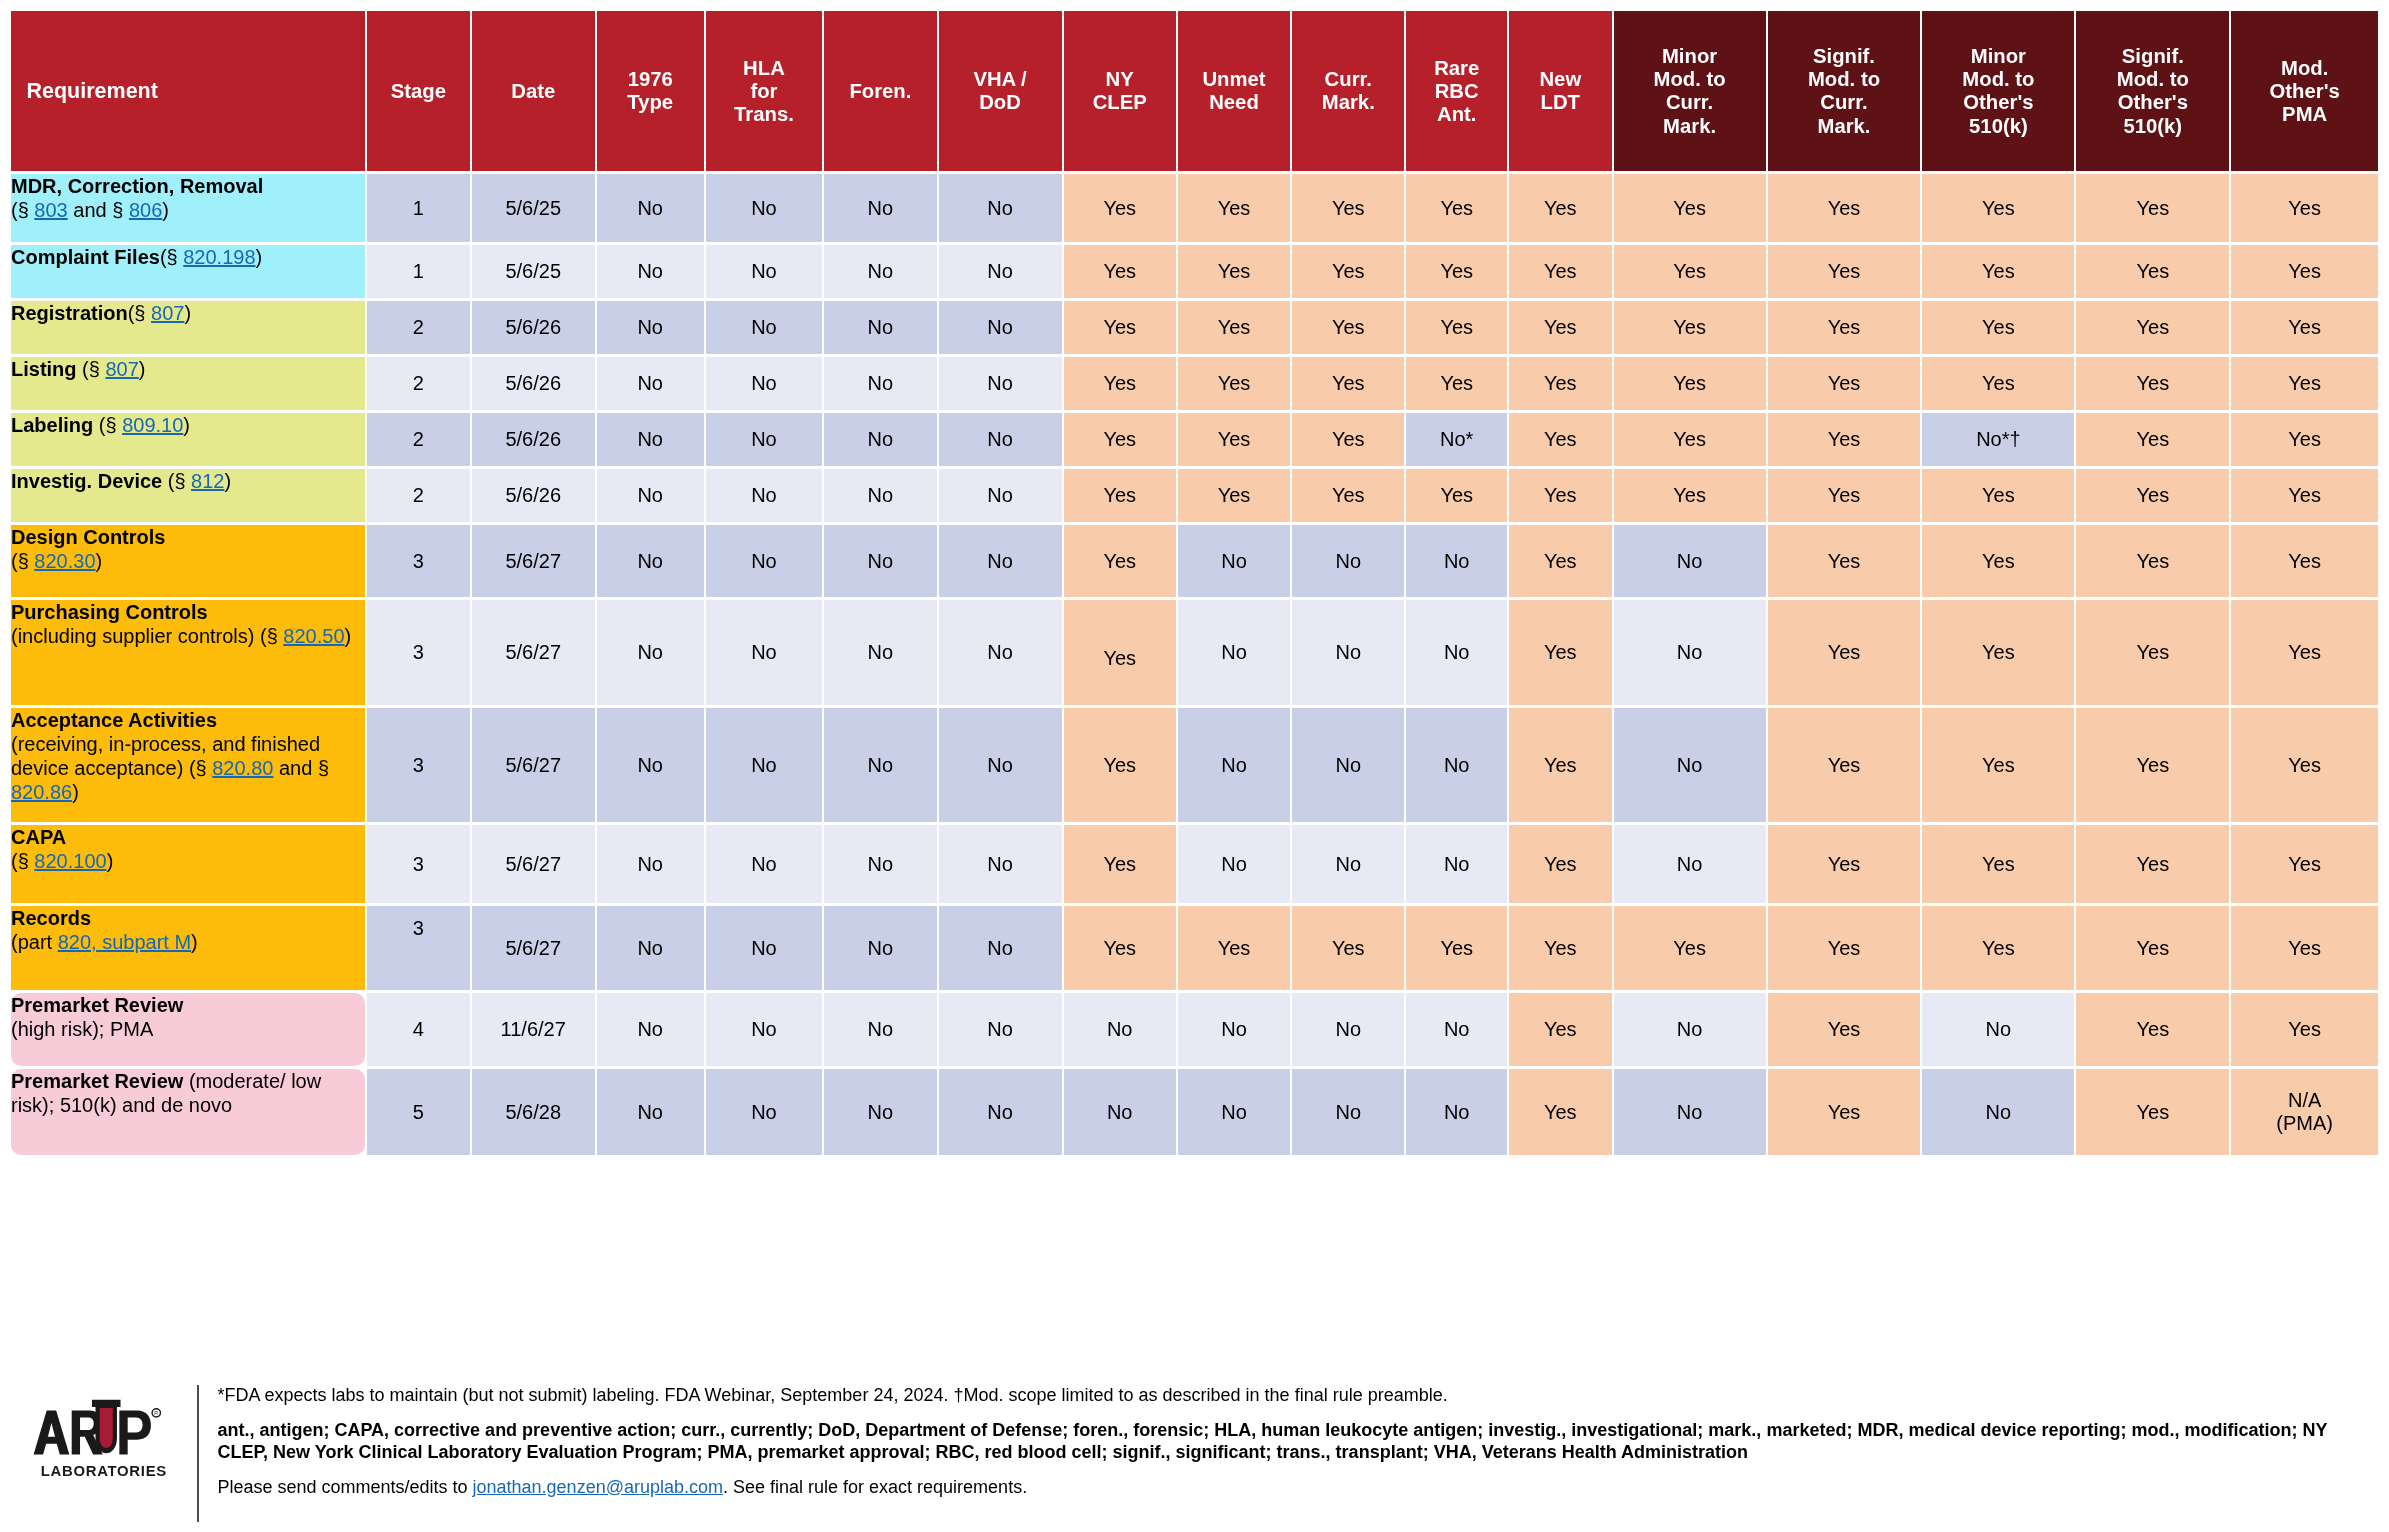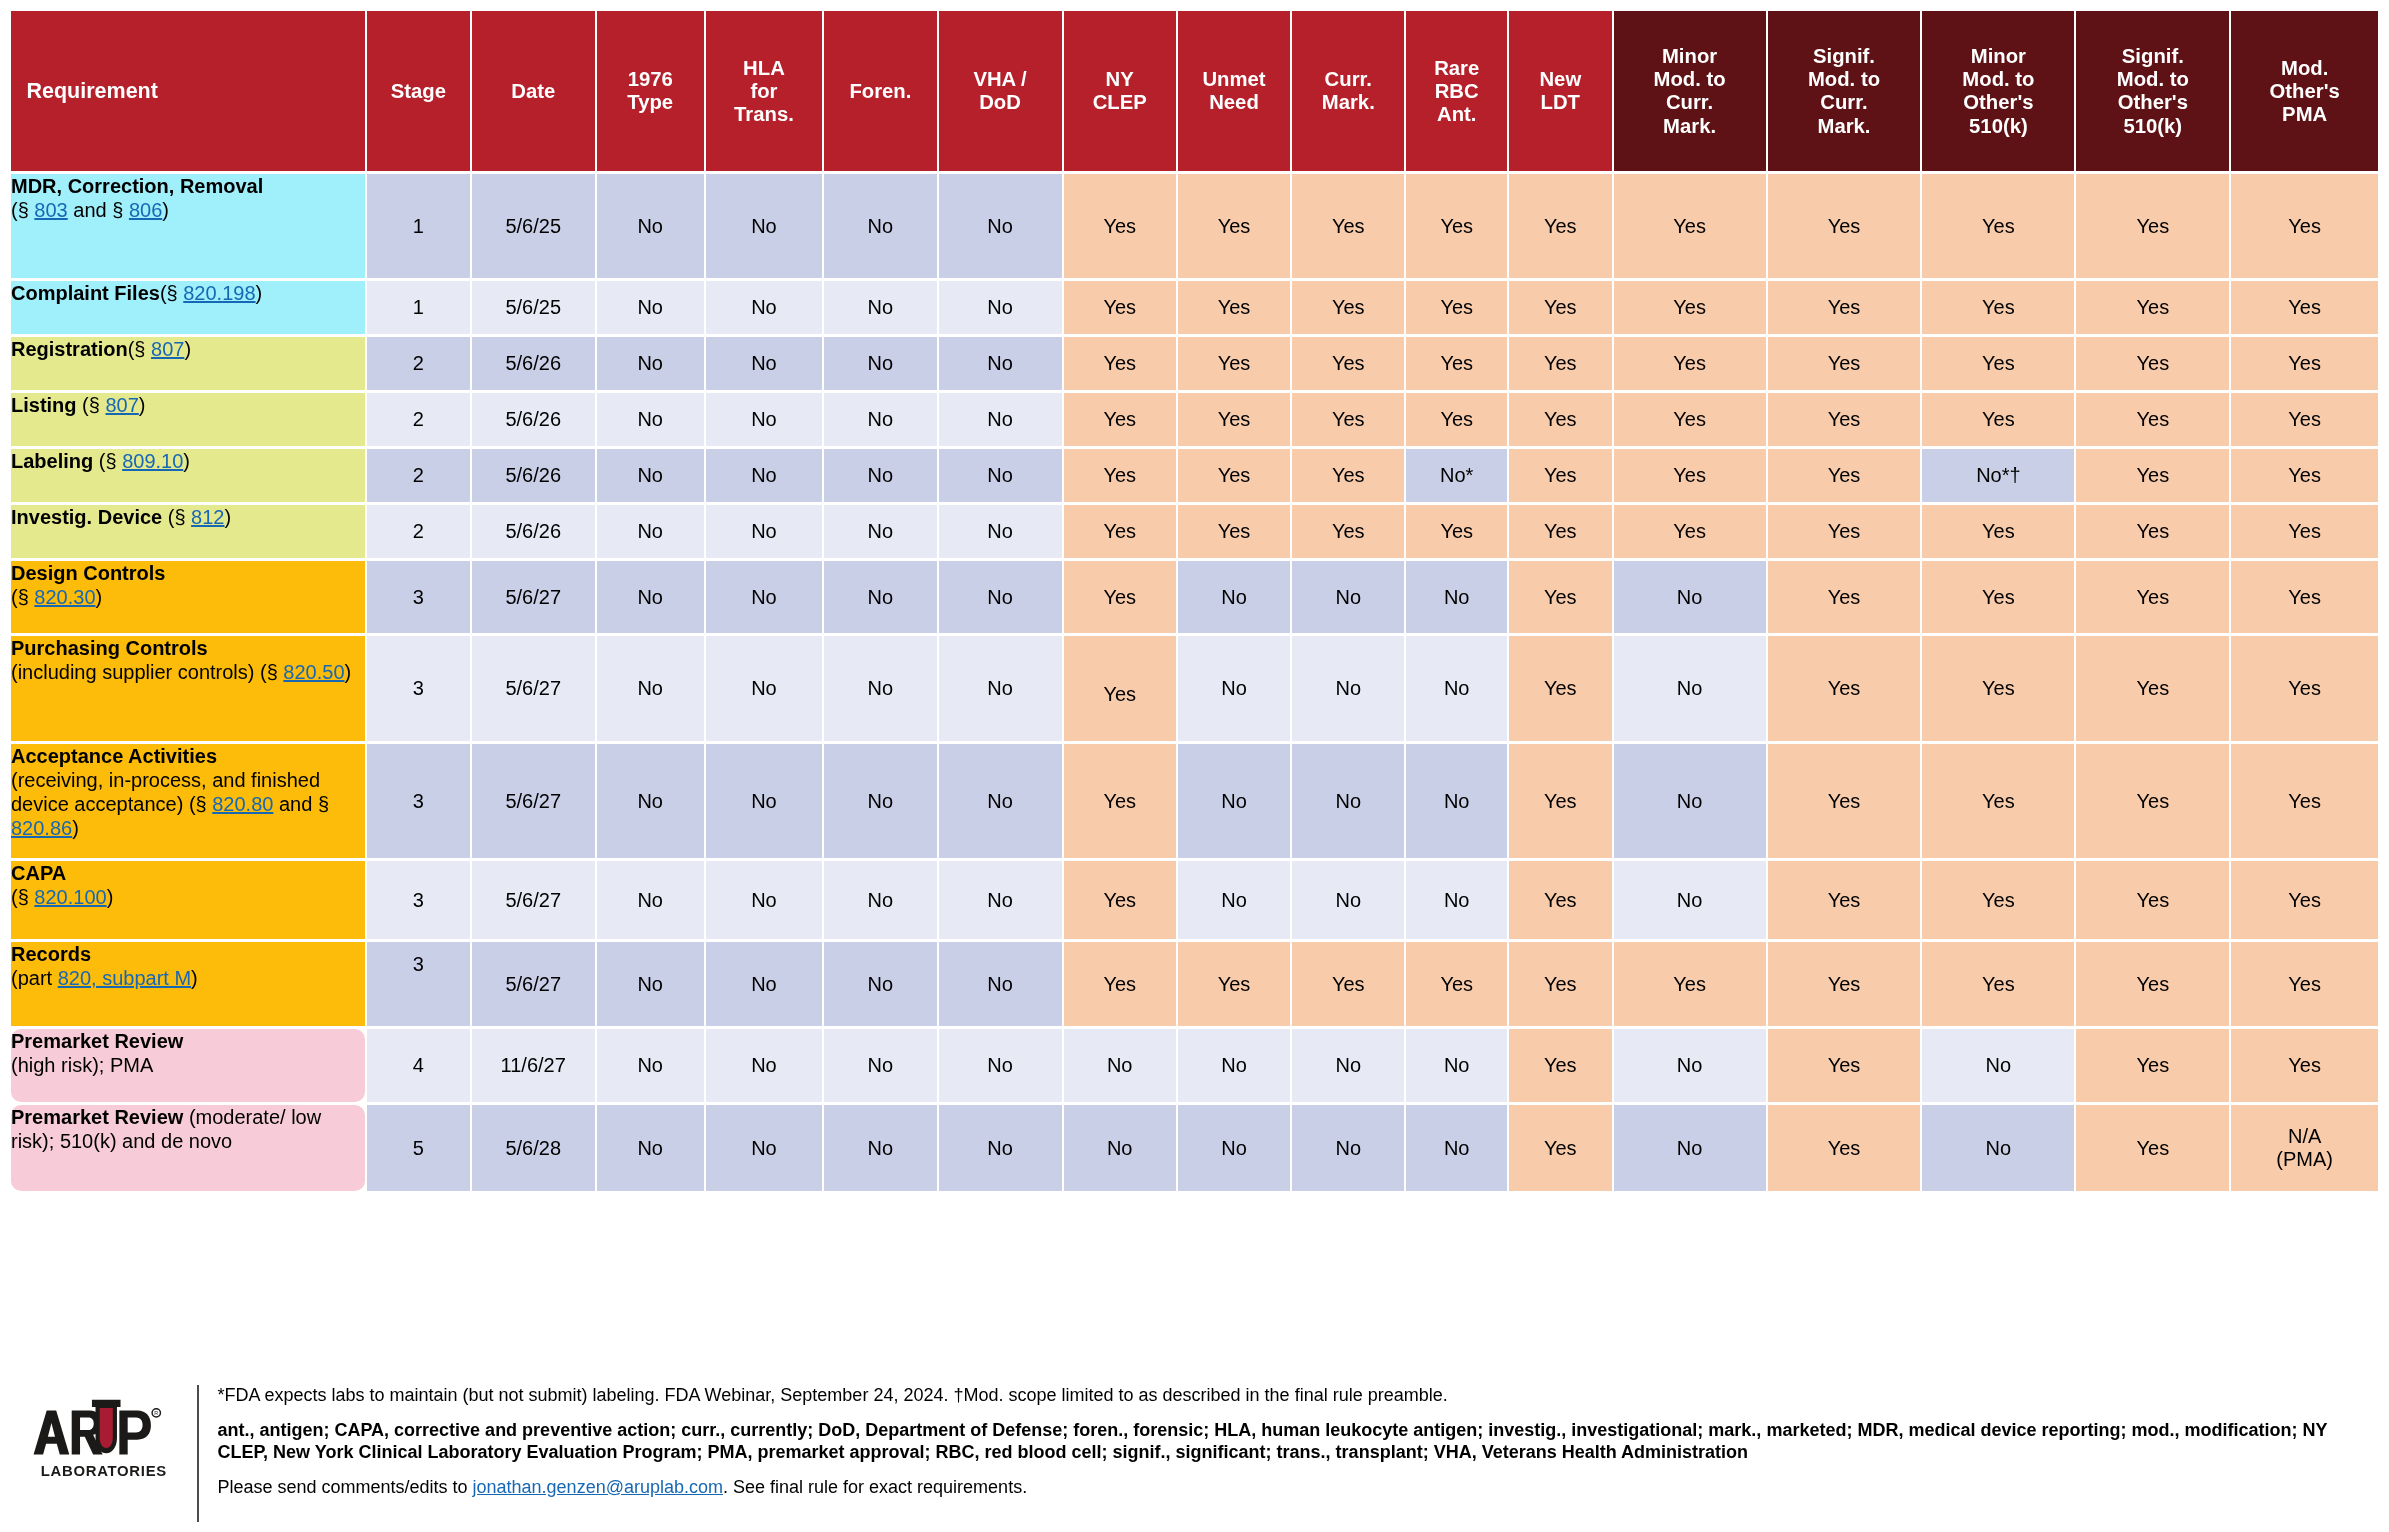--- a/index.html
+++ b/index.html
@@ -132,21 +132,21 @@
           <th>Rare<br>RBC<br>Ant.</th>
           <th>New<br>LDT</th>
           <th class="dark">Minor<br>Mod. to<br>Curr.<br>Mark.</th>
           <th class="dark">Signif.<br>Mod. to<br>Curr.<br>Mark.</th>
           <th class="dark">Minor<br>Mod. to<br>Other's<br>510(k)</th>
           <th class="dark">Signif.<br>Mod. to<br>Other's<br>510(k)</th>
           <th class="dark">Mod.<br>Other's<br>PMA</th>
         </tr>
     </thead>
     <tbody>
-        <tr style="height: 104px;">
+        <tr style="height: 68px;">
           <td class="req bg-cyan"><span class="t">MDR, Correction, Removal</span><br><span class="n">(§ <span class="lnk">803</span> and § <span class="lnk">806</span>)</span></td>
           <td class="d c-no-a">1</td>
           <td class="d c-no-a">5/6/25</td>
           <td class="d c-no-a">No</td>
           <td class="d c-no-a">No</td>
           <td class="d c-no-a">No</td>
           <td class="d c-no-a">No</td>
           <td class="d c-yes">Yes</td>
           <td class="d c-yes">Yes</td>
           <td class="d c-yes">Yes</td>

